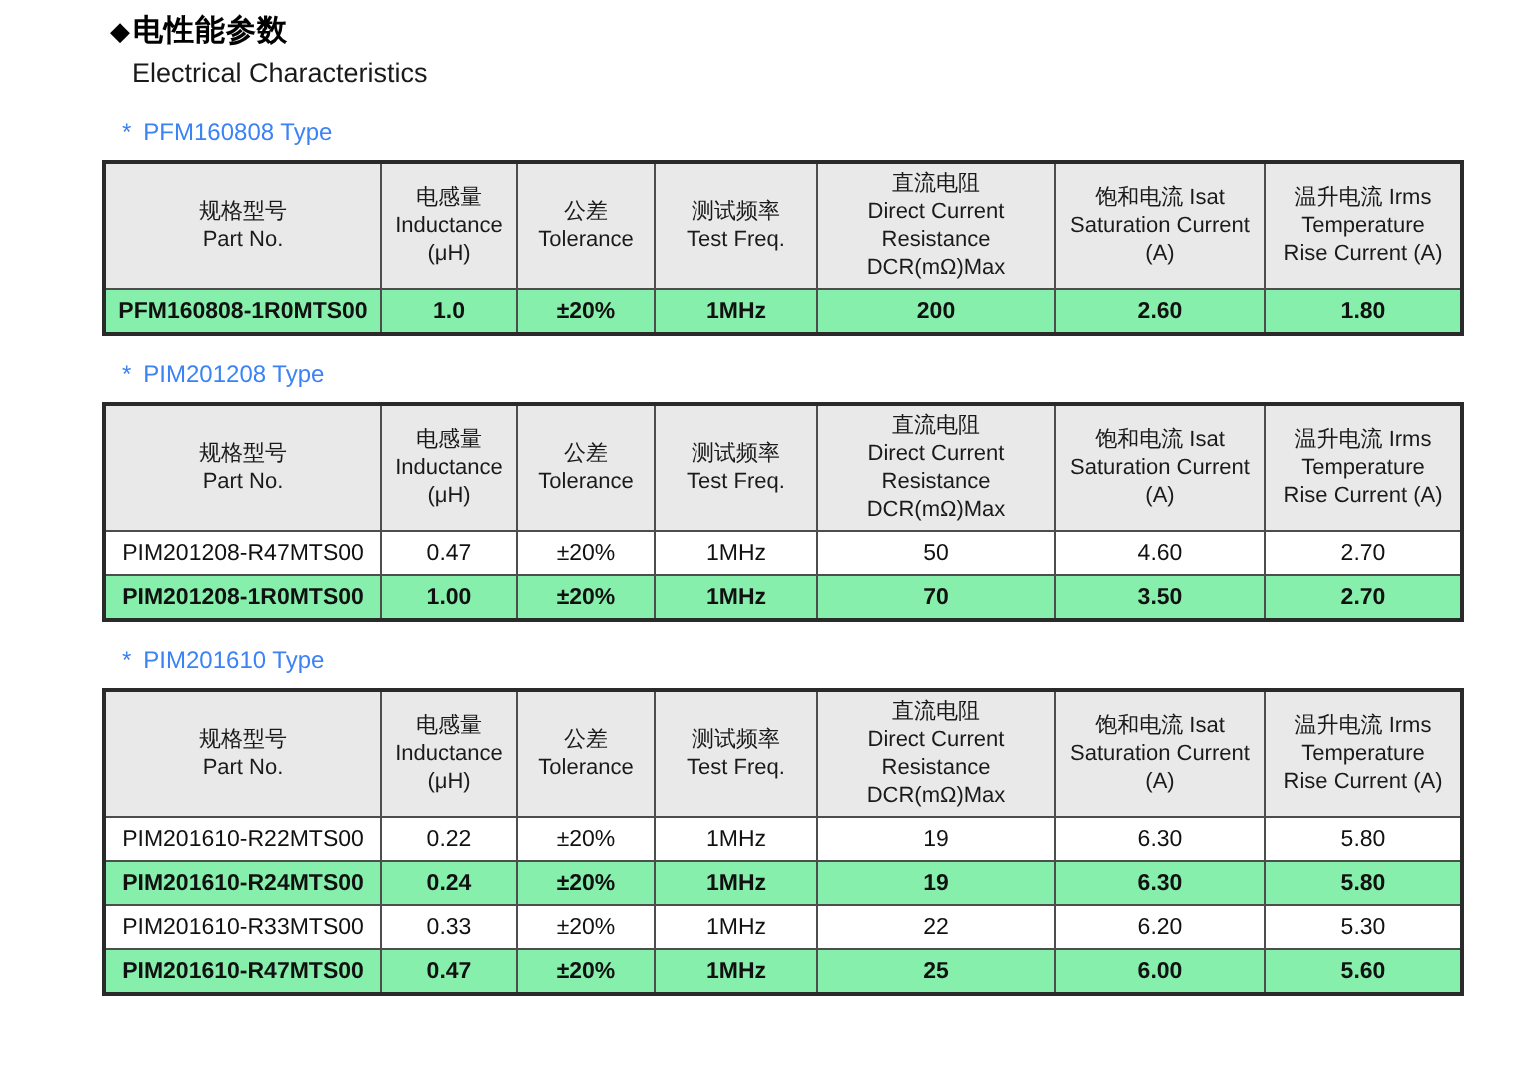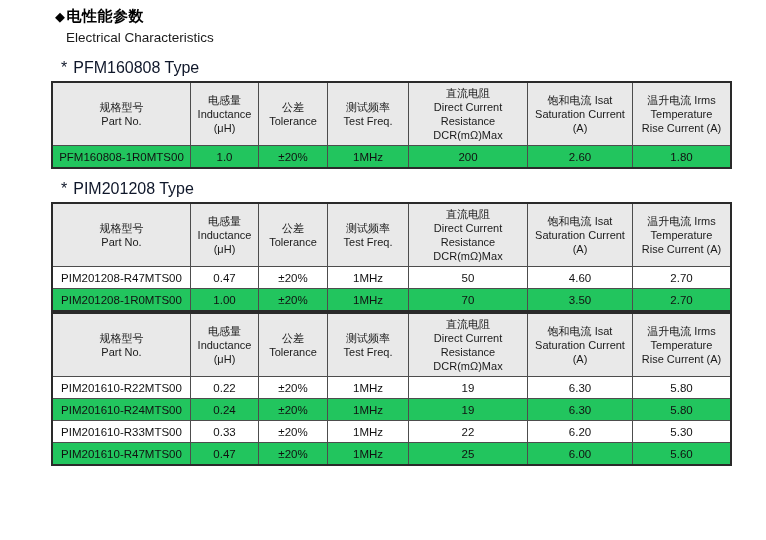--- a/index.html
+++ b/index.html
@@ -16,21 +16,21 @@
   .title-zh {
     font-size: 15px; font-weight: bold; color: #000;
     letter-spacing: 0.5px; line-height: 21px; margin-left: 4px;
   }
   .title-zh .bullet { font-size: 13px; margin-right: 1px; }
   .title-en {
     font-size: 13.5px; color: #1a1a1a; line-height: 21px; margin-left: 15px;
   }
 
   .tbl-section .tbl-title {
-    font-size: 16px; color: #0f172a;
+    font-size: 12px; color: #3b82f6;
     margin: 12px 0 6px 10px; line-height: 15px;
   }
   .tbl-section .tbl-title .marker { margin-right: 6px; }
 
   table.spec {
     border-collapse: collapse;
     border: 2px solid #2a2a2a;
     table-layout: fixed;
     width: 657px;
     background: #fff;
@@ -48,21 +48,21 @@
     line-height: 14px;
     padding: 3px 1px;
     color: #1a1a1a;
   }
   table.spec td {
     font-size: 11.5px;
     height: 21px;
     padding: 0 2px;
     color: #111;
   }
-  table.spec tr.shaded td { background: #22c55e; }
+  table.spec tr.shaded td { background: #86efac; font-weight: bold; }
 </style>
 </head>
 <body>
 
 <div class="page">
 
   <div class="page-header">
     <div class="title-zh">
       <span class="bullet">◆</span><span>电性能参数</span>
     </div>
@@ -182,20 +182,23 @@
             <td>1MHz</td>
             <td>70</td>
             <td>3.50</td>
             <td>2.70</td>
           </tr>
         </tbody>
     </table>
   </section>
 
   <section class="tbl-section">
+    <div class="tbl-title">
+      <span class="marker">*</span><span>PIM201610 Type</span>
+    </div>
     <table class="spec">
       <thead>
           <tr>
             <th style="width: 135px;">
               <div>规格型号</div>
               <div>Part No.</div>
             </th>
             <th style="width: 65px;">
               <div>电感量</div>
               <div>Inductance</div>

